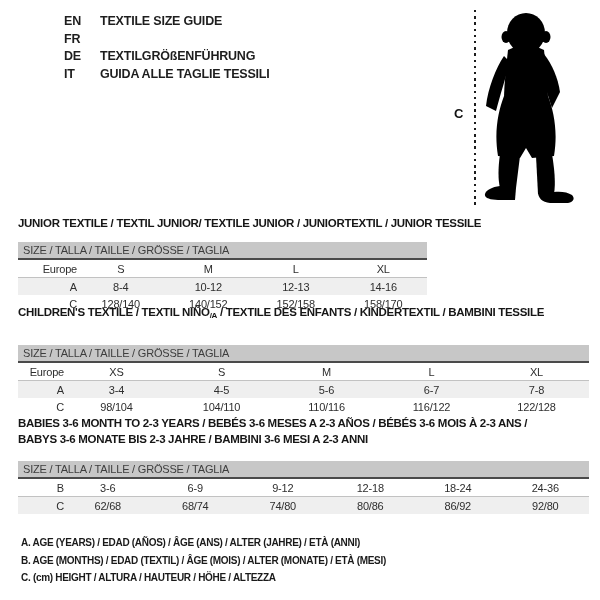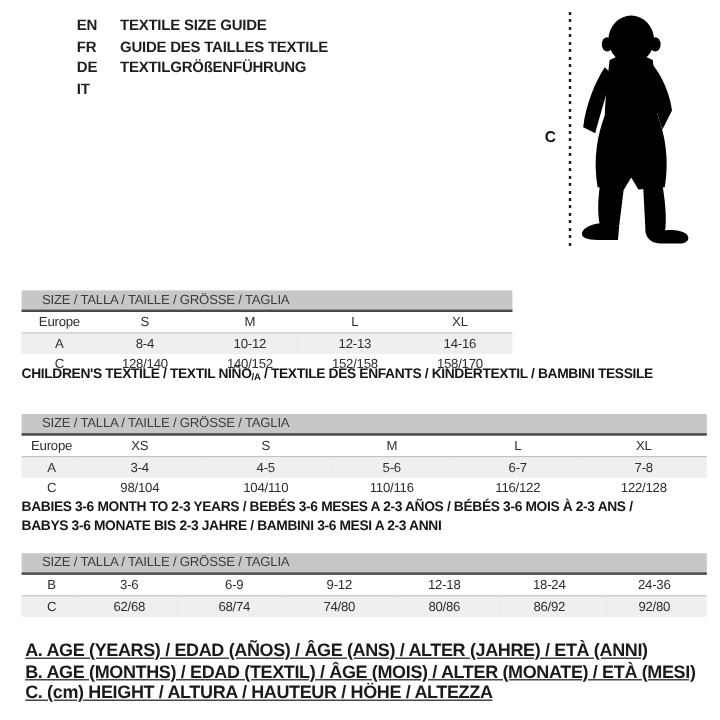--- a/index.html
+++ b/index.html
@@ -26,56 +26,56 @@
   .title1{top:216px;}
   .title2{top:305px;}
   .title3{top:416px;white-space:normal;width:560px;}
   .title-sub{font-size:8px;vertical-align:-2px;}
   .tblwrap{position:absolute;left:18px;}
   .tbl1{top:242px;width:409px;}
   .tbl2{top:345px;width:571px;}
   .tbl3{top:461px;width:571px;}
   .size-bar{
     height:16px;line-height:16px;background:#c7c7c7;border-bottom:2px solid #4a4a4a;
-    padding-left:17px;font-size:11px;color:#3d3d3d;letter-spacing:-0.2px;
+    padding-left:5px;font-size:11px;color:#3d3d3d;letter-spacing:-0.2px;
   }
   table.size-table{width:100%;border-collapse:collapse;table-layout:fixed;}
   table.size-table td{
     height:17px;font-size:11px;color:#2e2e2e;text-align:center;
     letter-spacing:-0.2px;padding:0;vertical-align:middle;
   }
-  table.size-table td:first-child{text-align:center;padding-left:4px;}
+  table.size-table td:first-child{text-align:right;padding-left:4px;}
   .tbl1 td:first-child{width:55px;}
   .tbl2 td:first-child, .tbl3 td:first-child{width:42px;}
   tr.rule td{border-bottom:1px solid #c2c2c2;}
   tr.shade{background:#efefef;}
   
   .legend{position:absolute;left:21px;top:534px;}
-  .legend-line{font-size:15px;font-weight:bold;line-height:17.6px;letter-spacing:-0.3px;color:#1a1a1a;white-space:nowrap;text-decoration:underline;}
+  .legend-line{font-size:10px;font-weight:bold;line-height:17.6px;letter-spacing:-0.3px;color:#1a1a1a;white-space:nowrap;}
 </style>
 </head>
 <body>
 
 <div class="canvas">
 
   <div class="lang-block">
     <div class="lang-row">
       <span class="lang-code">EN</span>
       <span class="lang-label">TEXTILE SIZE GUIDE</span>
     </div>
     <div class="lang-row">
       <span class="lang-code">FR</span>
-      <span class="lang-label">GUIDE DES TAILLES TEXTILE</span>
     </div>
     <div class="lang-row">
       <span class="lang-code">DE</span>
       <span class="lang-label">TEXTILGRÖßENFÜHRUNG</span>
     </div>
     <div class="lang-row">
       <span class="lang-code">IT</span>
+      <span class="lang-label">GUIDA ALLE TAGLIE TESSILI</span>
     </div>
   </div>
 
   <div class="measure-line"></div>
   <span class="measure-label">C</span>
   <svg class="baby-svg" viewBox="0 0 96 200" xmlns="http://www.w3.org/2000/svg">
     <g fill="#000">
       <ellipse cx="44" cy="25" rx="19" ry="20"></ellipse>
       <ellipse cx="24" cy="29" rx="4.5" ry="6"></ellipse>
       <ellipse cx="64" cy="29" rx="4.5" ry="6"></ellipse>
@@ -83,20 +83,21 @@
       <path d="M22,48 C14,60 6,80 4,98 L14,103 C18,88 24,68 28,54 Z"></path>
       <path d="M62,46 C70,56 76,70 78,84 L70,100 C66,88 60,68 56,52 Z"></path>
       <path d="M22,88 C16,104 12,124 16,148 L38,150 L44,140 L50,150 L72,148 C76,124 72,104 66,88 Z"></path>
       <path d="M18,146 C16,160 16,172 18,180 L34,180 L38,148 Z"></path>
       <path d="M54,148 L56,186 L72,186 C74,174 72,158 70,146 Z"></path>
       <path d="M18,178 C10,179 4,182 3,186 C2,190 8,192 16,192 L33,192 L34,180 Z"></path>
       <path d="M56,184 C56,190 60,194 68,195 L86,195 C92,194 93,190 90,187 C86,184 78,183 72,184 Z"></path>
     </g>
   </svg>
 
+  <div class="tbl-title title1">JUNIOR TEXTILE / TEXTIL JUNIOR/ TEXTILE JUNIOR / JUNIORTEXTIL / JUNIOR TESSILE</div>
   <div class="tblwrap tbl1">
     <div class="size-bar">SIZE / TALLA / TAILLE / GRÖSSE / TAGLIA</div>
     <table class="size-table">
       <tbody>
         <tr class="rule">
           <td>Europe</td>
           <td>S</td>
           <td>M</td>
           <td>L</td>
           <td>XL</td>

